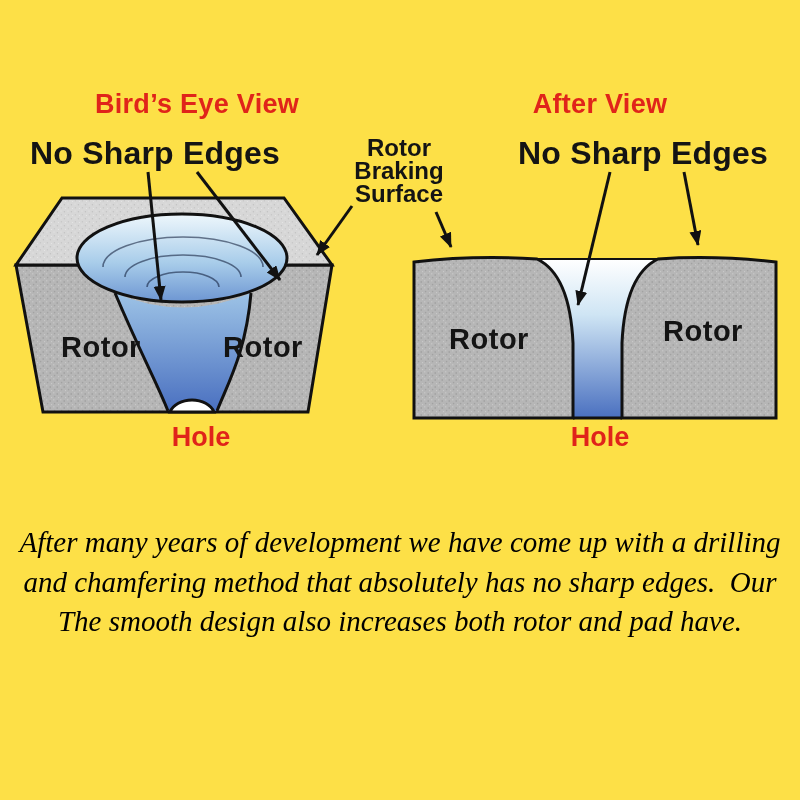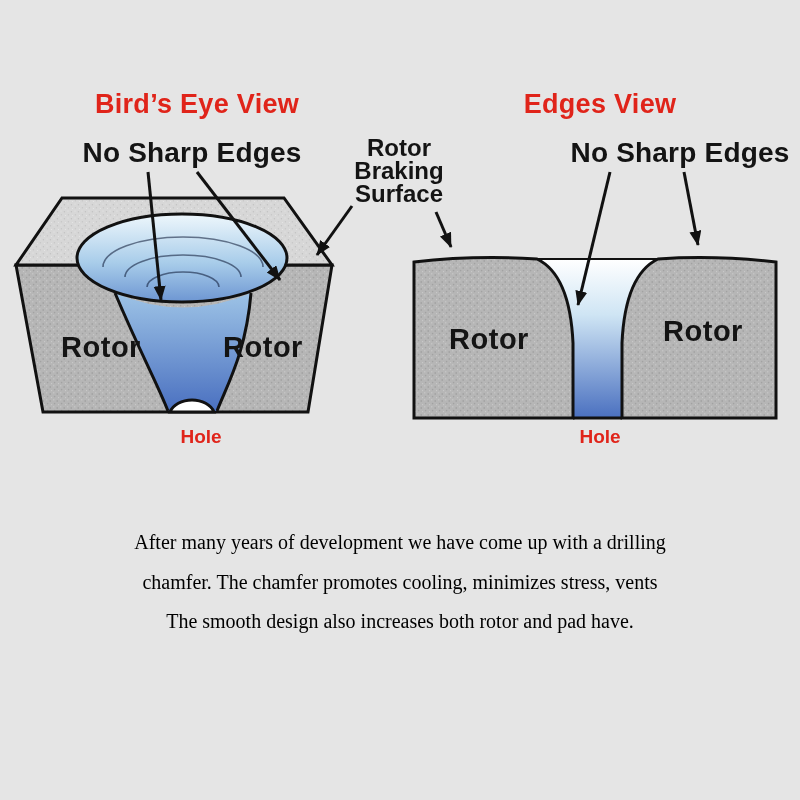--- a/index.html
+++ b/index.html
@@ -1,33 +1,33 @@
 <!DOCTYPE html>
 <html style="--accent_red: #e0241a; --text_black: #141414; --outline: #111111; --rotor_gray: #b6b6b6; --rotor_gray_light: #d7d7d7; --hole_blue_light: #eef7fc; --hole_blue_deep: #4a70c0;"><head>
 <meta charset="utf-8">
 <style>
   :root{
     --accent_red:#e0241a;
     --text_black:#141414;
   }
   html,body{margin:0;padding:0;background:#fff;}
-  .stage{position:relative;width:800px;height:800px;background:#e5e5e5;
+  .stage{position:relative;width:800px;height:800px;background:#fde047;
          font-family:"Liberation Sans",sans-serif;overflow:hidden;}
   .diagram-svg{position:absolute;left:0;top:0;}
   .lbl{position:absolute;transform:translate(-50%,-50%);font-weight:bold;
        color:var(--text_black);white-space:nowrap;}
   .red{color:var(--accent_red);}
   .h-title{font-size:27px;letter-spacing:0.3px;}
-  .h-sub{font-size:28px;letter-spacing:0.2px;margin-left:37px;}
+  .h-sub{font-size:32px;letter-spacing:0.2px;}
   .rotor-lbl{font-size:29px;letter-spacing:0.5px;}
-  .hole-lbl{font-size:19px;}
+  .hole-lbl{font-size:27px;}
   .bs-lbl{font-size:24px;line-height:23px;text-align:center;transform:translate(-50%,-50%);}
   .para{position:absolute;left:0;top:523px;width:800px;text-align:center;
-        font-family:"Liberation Serif","DejaVu Serif",serif;font-size:20px;
-        line-height:39.5px;color:#000;}
+        font-family:"Liberation Serif","DejaVu Serif",serif;font-size:29px;
+        line-height:39.5px;color:#000;font-style:italic;}
   .para div{white-space:pre;}
 </style>
 </head>
 <body>
 
 <div class="stage">
 
   <svg class="diagram-svg" width="800" height="470" viewBox="0 0 800 470">
     <defs>
       <marker id="ah" markerUnits="userSpaceOnUse" markerWidth="17" markerHeight="13" refX="14" refY="6" orient="auto">
@@ -95,38 +95,38 @@
       <line x1="148" y1="172" x2="161" y2="300" marker-end="url(#ah)"></line>
       <line x1="197" y1="172" x2="280" y2="280" marker-end="url(#ah)"></line>
       <line x1="352" y1="206" x2="317" y2="255" marker-end="url(#ah)"></line>
       <line x1="436" y1="212" x2="451" y2="247" marker-end="url(#ah)"></line>
       <line x1="610" y1="172" x2="578" y2="305" marker-end="url(#ah)"></line>
       <line x1="684" y1="172" x2="698" y2="245" marker-end="url(#ah)"></line>
     </g>
   </svg>
 
   <div class="lbl red h-title" style="left:197px;top:104px;">Bird’s Eye View</div>
-  <div class="lbl red h-title" style="left:600px;top:104px;">Edges View</div>
+  <div class="lbl red h-title" style="left:600px;top:104px;">After View</div>
 
   <div class="lbl h-sub" style="left:155px;top:153px;">No Sharp Edges</div>
   <div class="lbl h-sub" style="left:643px;top:153px;">No Sharp Edges</div>
 
   <div class="lbl bs-lbl" style="left:399px;top:170px;">
     <div>Rotor</div>
     <div>Braking</div>
     <div>Surface</div>
   </div>
 
   <div class="lbl rotor-lbl" style="left:101px;top:347px;">Rotor</div>
   <div class="lbl rotor-lbl" style="left:263px;top:347px;">Rotor</div>
   <div class="lbl rotor-lbl" style="left:489px;top:339px;">Rotor</div>
   <div class="lbl rotor-lbl" style="left:703px;top:331px;">Rotor</div>
 
   <div class="lbl red hole-lbl" style="left:201px;top:437px;">Hole</div>
   <div class="lbl red hole-lbl" style="left:600px;top:437px;">Hole</div>
 
   <div class="para">
     <div>After many years of development we have come up with a drilling</div>
-    <div>chamfer. The chamfer promotes cooling, minimizes stress, vents</div>
+    <div>and chamfering method that absolutely has no sharp edges.  Our</div>
     <div>The smooth design also increases both rotor and pad have.</div>
   </div>
 
 </div>
 
 </body></html>

